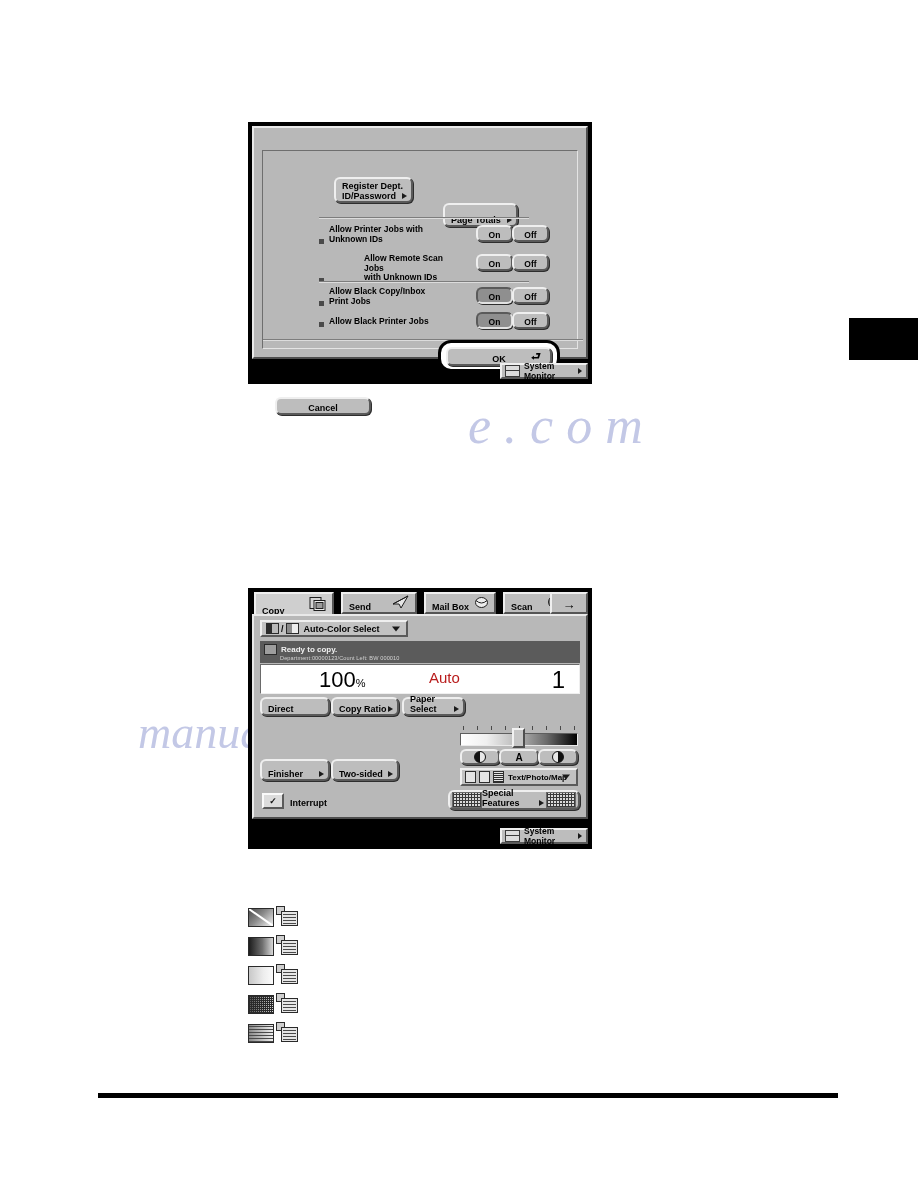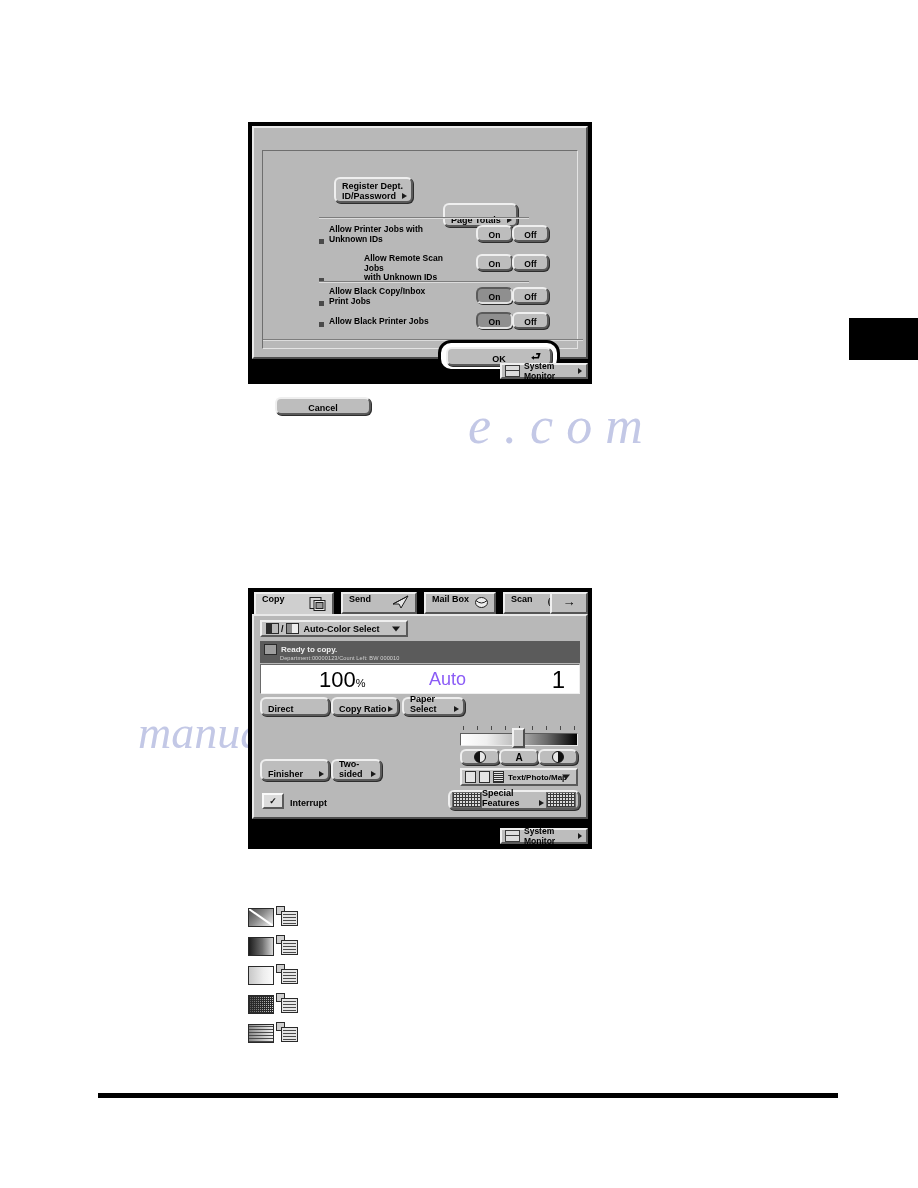--- a/index.html
+++ b/index.html
@@ -118,21 +118,21 @@
 
   
   #dlg2 { left:248px; top:588px; width:344px; height:261px; background:#000; border:0; }
   .tabbar { position:absolute; left:0; top:0; width:344px; height:28px; background:#000; }
   .tab {
     position:absolute; top:4px; height:22px;
     background:#bdbdbd;
     border-top:2px solid #efefef; border-left:2px solid #efefef;
     border-right:2px solid #555; border-bottom:2px solid #555;
     box-sizing:border-box;
-    display:flex;align-items:flex-start;
+    display:flex;align-items:flex-end;
     font-size:9px;font-weight:bold;color:#000;
   }
   .tab.active { background:#cfcfcf; border-bottom-color:#cfcfcf; height:26px; }
   .tab .t-lbl{ padding-left:6px; }
   .tab .t-ico{ position:absolute; right:5px; top:50%; transform:translateY(-50%); }
 
   .copy-body {
     position:absolute; left:4px; top:26px; width:336px; height:205px;
     background:#b8b8b8;
     border-top:2px solid #e9e9e9; border-left:2px solid #e9e9e9;
@@ -160,21 +160,21 @@
   .status-strip .l2{font-size:5.6px;padding-left:16px;letter-spacing:.1px;color:#d2d2d2;}
   .st-ico{width:11px;height:9px;background:#9d9d9d;border:1px solid #2a2a2a;margin-right:4px;flex:none;}
   .bignum {
     position:absolute; background:#ffffff;
     border-top:1px solid #6a6a6a; border-left:1px solid #6a6a6a;
     border-right:1px solid #efefef; border-bottom:1px solid #efefef;
     box-sizing:border-box;
   }
   .bignum .ratio{position:absolute;left:58px;top:2px;font-size:22px;color:#000;}
   .bignum .ratio small{font-size:11px;}
-  .bignum .paper{position:absolute;left:168px;top:4px;font-size:18px;color:#8b5cf6;}
+  .bignum .paper{position:absolute;left:168px;top:4px;font-size:15px;color:#b91c1c;}
   .bignum .qty{position:absolute;right:14px;top:1px;font-size:24px;color:#000;}
 
   
   .exp-ticks{position:absolute;display:flex;justify-content:space-between;}
   .exp-ticks i{width:1px;height:4px;background:#4a4a4a;display:block;}
   .exp-bar{
     position:absolute;
     background:linear-gradient(to right,#ffffff 0%, #f0f0f0 22%, #b9b9b9 48%, #6a6a6a 74%, #000000 100%);
     border-top:1px solid #5e5e5e;border-left:1px solid #5e5e5e;
     border-right:1px solid #e9e9e9;border-bottom:1px solid #e9e9e9;
@@ -476,21 +476,21 @@
         </div>
         <div class="btn" style="width:40px;margin-left:-1px;">
           <span class="dot-r" style="margin:auto;"></span>
         </div>
       </div>
 
       <div class="btn" style="position:absolute;left:6px;top:143px;width:70px;height:22px;">
         <span class="lbl">Finisher</span>
         <span class="arrow"></span>
       </div>
-      <div class="btn" style="position:absolute;left:77px;top:143px;width:51px;height:22px;">
+      <div class="btn" style="position:absolute;left:77px;top:143px;width:68px;height:22px;">
         <span class="lbl">Two-sided</span>
         <span class="arrow"></span>
       </div>
 
       <div class="dropdown" style="left:206px; top:152px; width:118px; height:18px;">
         <span class="mini-ico"></span>
         <span class="mini-ico"></span>
         <span class="mini-ico hatch"></span>
         <span style="padding-left:4px;font-size:8px;">Text/Photo/Map</span>
         <span class="dd-caret"></span>

